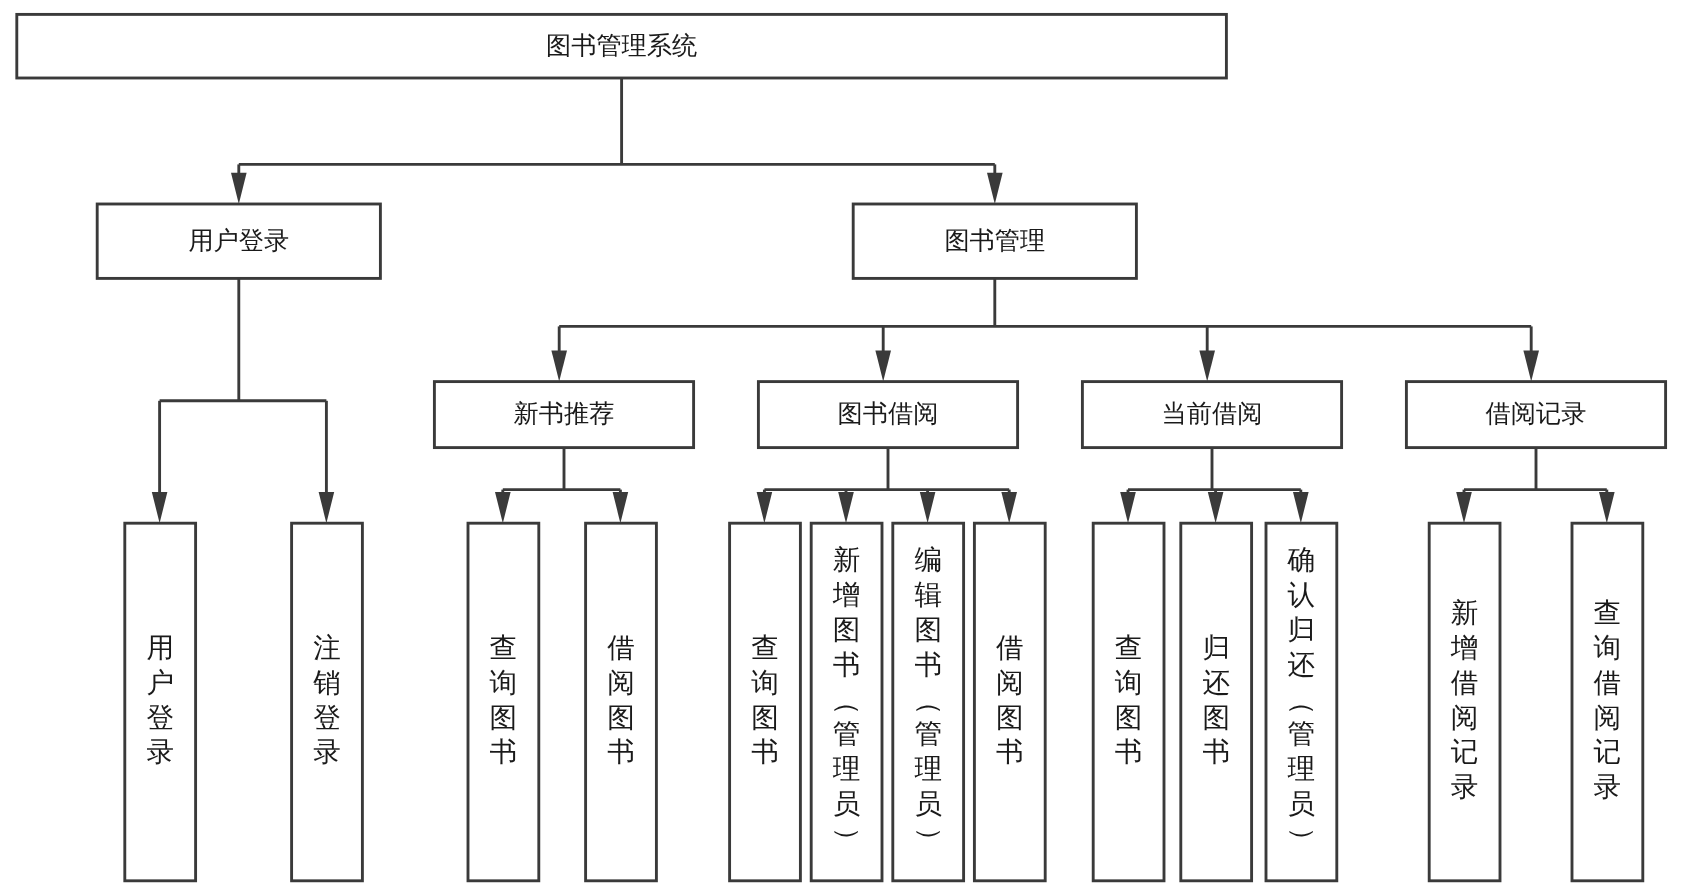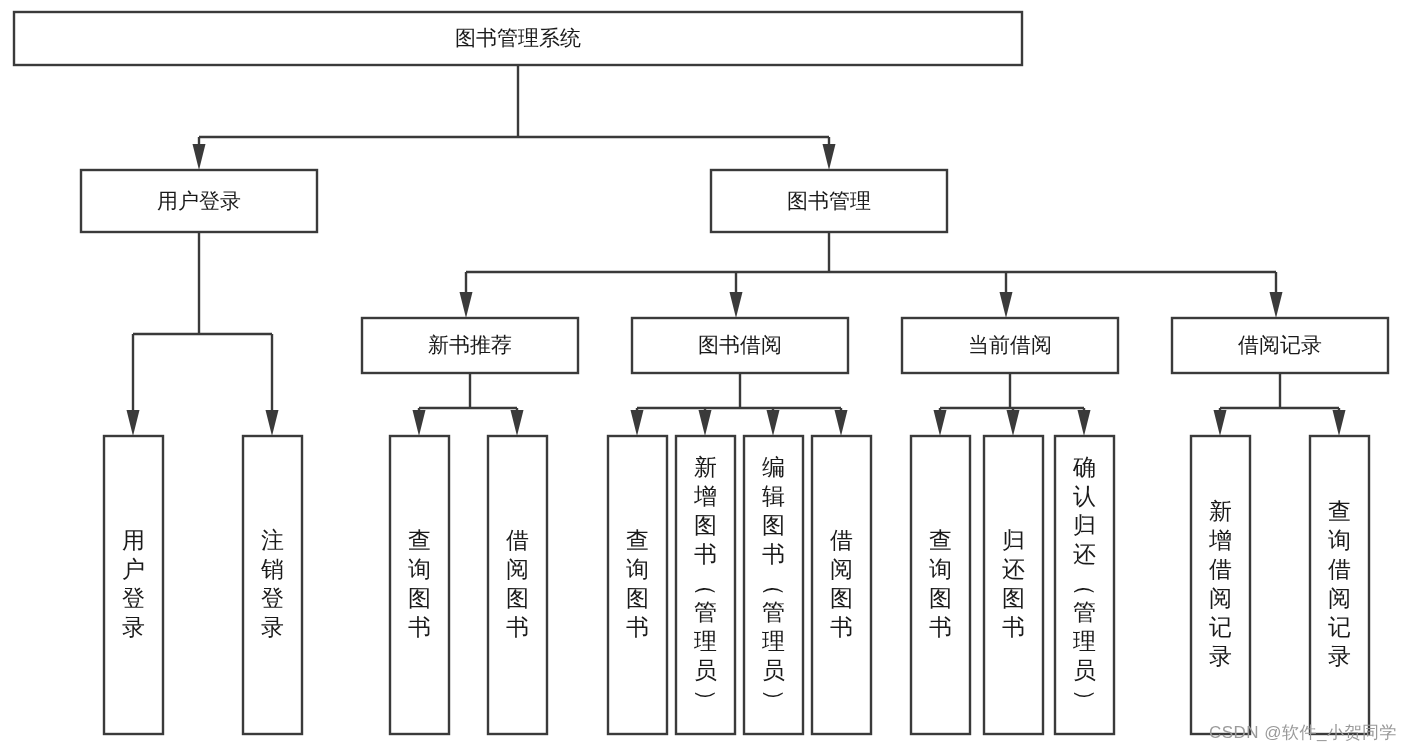--- a/index.html
+++ b/index.html
@@ -260,14 +260,13 @@
           <rect x="1310" y="436" width="59" height="298" class="node-box"></rect>
           <text x="1339.5" y="512.5" class="node-label-v-char">查</text>
           <text x="1339.5" y="541.5" class="node-label-v-char">询</text>
           <text x="1339.5" y="570.5" class="node-label-v-char">借</text>
           <text x="1339.5" y="599.5" class="node-label-v-char">阅</text>
           <text x="1339.5" y="628.5" class="node-label-v-char">记</text>
           <text x="1339.5" y="657.5" class="node-label-v-char">录</text>
         </g>
       </g>
   </svg>
-  <div class="watermark-text">CSDN @软件_小贺同学</div>
 </div>
 
 </body></html>

